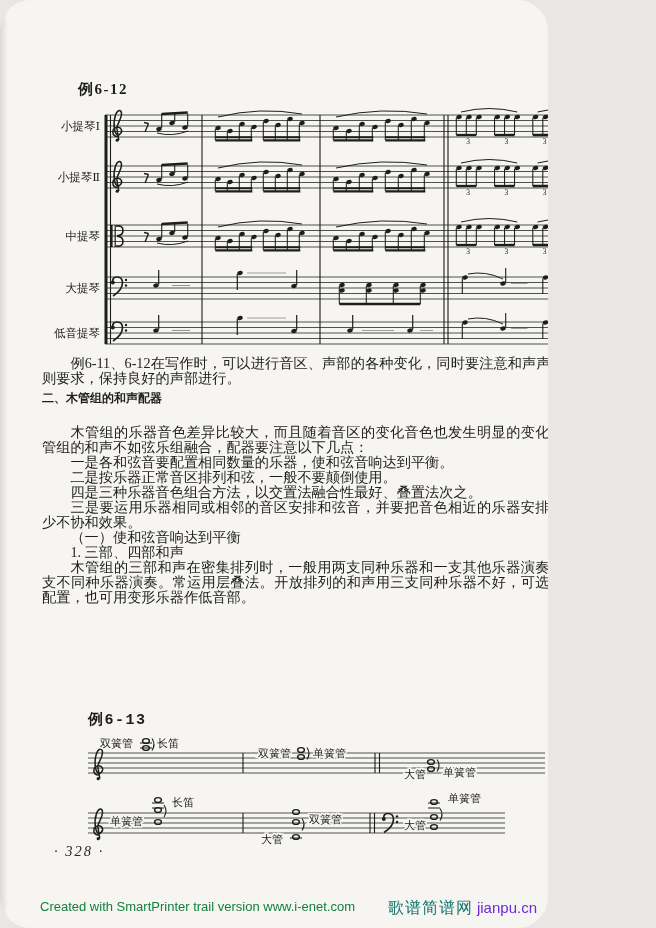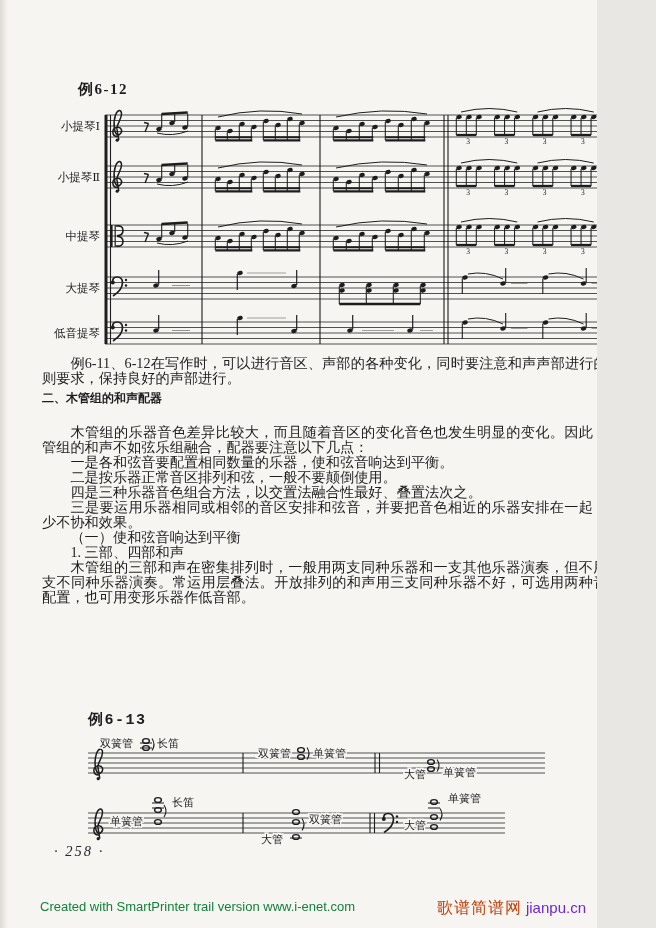--- a/index.html
+++ b/index.html
@@ -1,32 +1,32 @@
 <!DOCTYPE html>
 <html><head>
 <meta charset="utf-8">
 <style>
   html,body{margin:0;padding:0;background:#e9e7e3;}
-  .page{position:relative;width:597px;height:928px;background:#f6f5f2;overflow:hidden;
-        font-family:"Liberation Serif","DejaVu Serif",serif;color:#1d1d1d;}
+  .page{position:relative;width:548px;height:928px;background:#f6f5f2;overflow:hidden;
+        font-family:"Liberation Serif","DejaVu Serif",serif;color:#1d1d1d;border-radius:31px;}
   .scan-edge{position:absolute;left:0;top:0;bottom:0;width:8px;
         background:linear-gradient(90deg,#dcd9d3,rgba(246,245,242,0));}
   .ex-title{position:absolute;font-weight:bold;font-size:15px;letter-spacing:1.5px;}
   #ex1{left:78px;top:80px;}
   #ex2{left:88px;top:710px;font-family:Liberation Mono, monospace;}
   #text-block{position:absolute;left:42px;top:356px;width:580px;
         font-size:14.2px;line-height:15px;text-align:justify;}
   #text-block p{margin:0;text-indent:2em;}
   #text-block p.p-heading{font-weight:bold;text-indent:0;margin:5px 0 19px;font-size:12px;}
   .page-number{position:absolute;left:54px;top:843px;font-style:italic;
         font-size:14.5px;letter-spacing:2px;color:#26262a;}
   .footer-left{position:absolute;left:40px;top:899px;
         font-family:"Liberation Sans","DejaVu Sans",sans-serif;font-size:13px;color:#15803d;}
   .watermark{position:absolute;right:11px;top:898px;font-size:16px;white-space:nowrap;}
-  .watermark .wm-gray{color:#c2410c;letter-spacing:1px;}
+  .watermark .wm-gray{color:#0f766e;letter-spacing:1px;}
   .watermark .wm-orange{font-family:"Liberation Sans","DejaVu Sans",sans-serif;font-size:15px;}
   svg.score{position:absolute;left:0;}
   #score1{top:0;}
   #score2{top:730px;}
 </style>
 </head>
 <body>
 
 <div class="page">
   <div class="scan-edge"></div>
@@ -532,21 +532,21 @@
       <text x="404" y="829" fill="#1d1d1d" font-size="11" text-anchor="start" font-family="&quot;Liberation Serif&quot;,&quot;DejaVu Serif&quot;,serif" stroke="#f6f5f2" stroke-width="3" paint-order="stroke">大管</text>
       <line x1="428" y1="808" x2="440" y2="808" stroke="#1d1d1d" stroke-width="1" opacity="1"></line>
       <line x1="428" y1="803" x2="440" y2="803" stroke="#1d1d1d" stroke-width="1" opacity="1"></line>
       <ellipse cx="434" cy="802" rx="3.4" ry="2.4" fill="none" stroke="#1d1d1d" stroke-width="1.4"></ellipse>
       <ellipse cx="434" cy="817" rx="3.4" ry="2.4" fill="none" stroke="#1d1d1d" stroke-width="1.4"></ellipse>
       <ellipse cx="434" cy="827" rx="3.4" ry="2.4" fill="none" stroke="#1d1d1d" stroke-width="1.4"></ellipse>
       <path d="M 440 808.5 Q 444 814.5 440 820.5" fill="none" stroke="#1d1d1d" stroke-width="1.1"></path>
       <text x="448" y="802" fill="#1d1d1d" font-size="11" text-anchor="start" font-family="&quot;Liberation Serif&quot;,&quot;DejaVu Serif&quot;,serif" stroke="#f6f5f2" stroke-width="3" paint-order="stroke">单簧管</text>
     </svg>
 
-  <div class="page-number">· 258 ·</div>
+  <div class="page-number">· 328 ·</div>
 
   <div class="footer-left">Created with SmartPrinter trail version www.i-enet.com</div>
 
   <div class="watermark">
     <span class="wm-gray">歌谱简谱网</span>
     <span class="wm-orange" style="color: #6d28d9;">jianpu.cn</span>
   </div>
 </div>
 
 </body></html>

